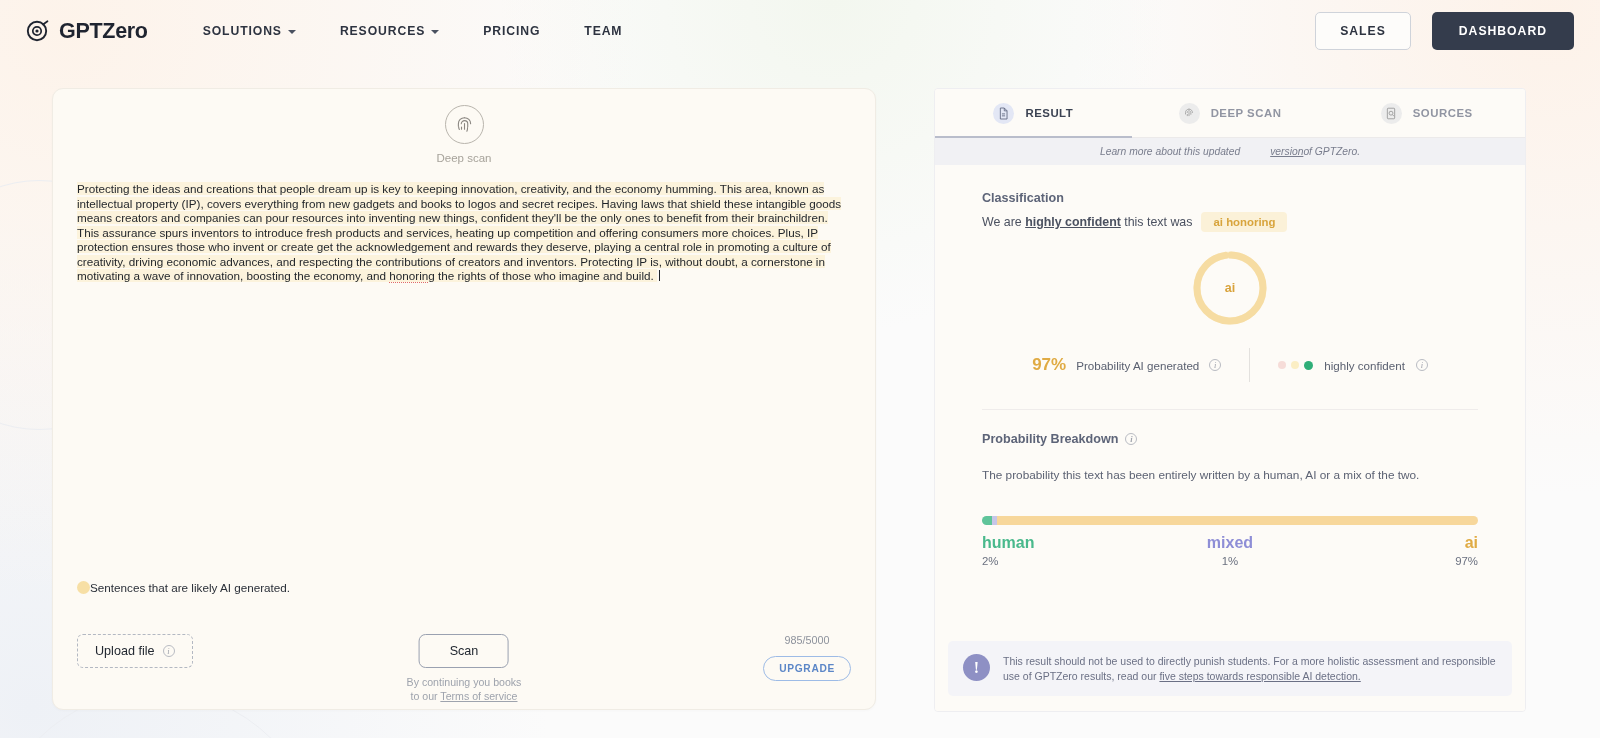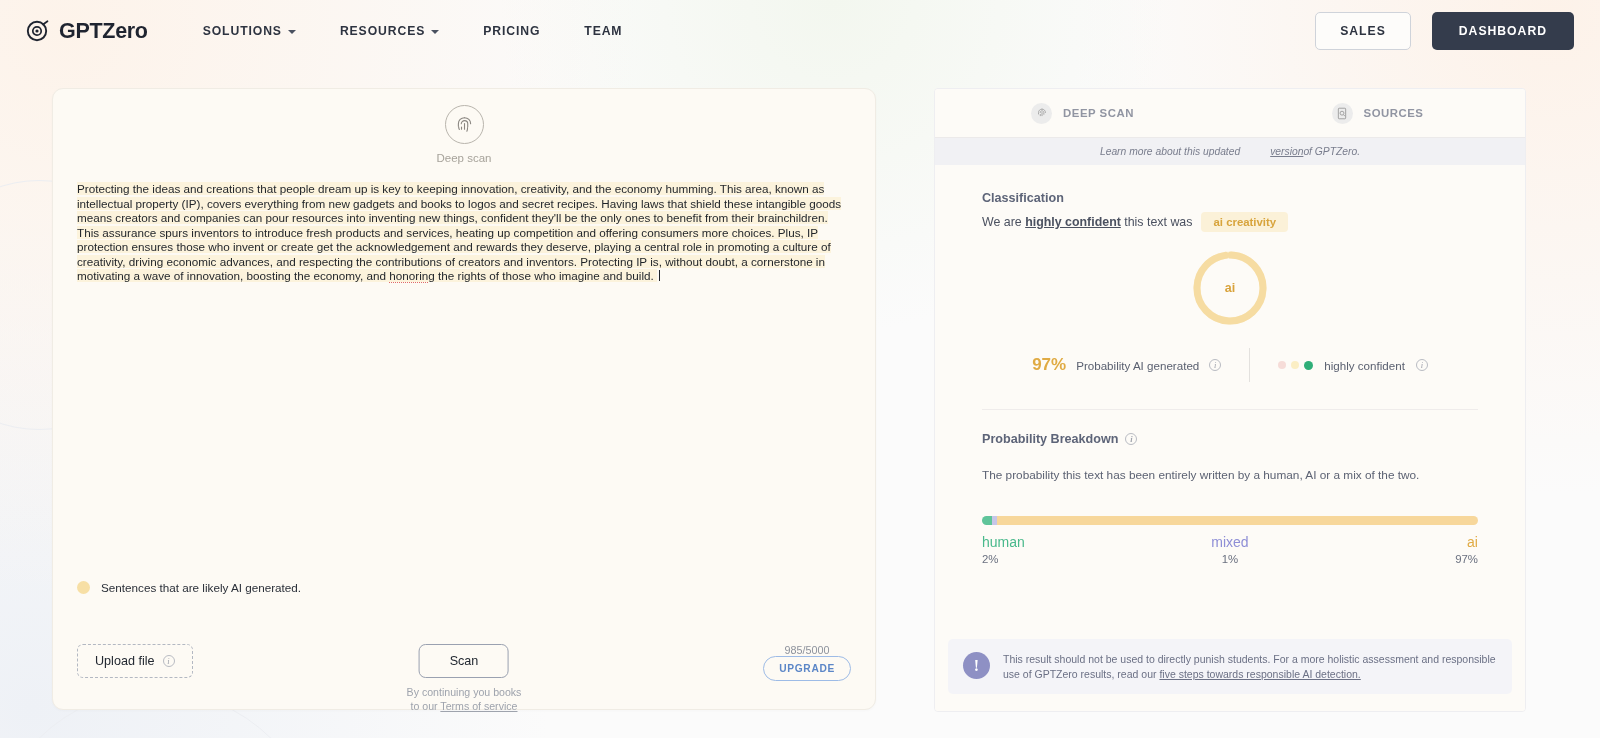--- a/index.html
+++ b/index.html
@@ -150,21 +150,21 @@
     display: inline-block;
     width: 1px; height: 11px;
     background: #1f2328;
     vertical-align: -1px;
     margin-left: 2px;
   }
   .legend {
     position: absolute;
     left: 24px;
     bottom: 115px;
-    display: flex; align-items: center; gap: 11px;
+    display: flex; align-items: center; 
   }
   .legend-dot {
     width: 13px; height: 13px; border-radius: 50%;
     background: #f7dfa5;
   }
   .legend-text { font-size: 11.7px; color: #2a2f38; }
   .editor-actions {
     position: absolute;
     left: 0; right: 0;
     bottom: 28px;
@@ -216,20 +216,21 @@
     line-height: 13.5px;
   }
   .scan-terms a { color: #9ea3ad; }
   .quota-col {
     margin-left: auto;
     display: flex; flex-direction: column; align-items: center;
     padding-top: 0px;
   }
   .quota-count { font-size: 10.8px; color: #8d929c; }
   .upgrade-btn {
+    margin-top: 10px;
     border: 1px solid #9dbbe6;
     border-radius: 13px;
     background: transparent;
     padding: 6px 15px;
     font-size: 10.2px;
     font-weight: bold;
     letter-spacing: 0.7px;
     color: #5b86c7;
     cursor: pointer;
   }
@@ -360,21 +361,21 @@
   .seg-human { background: #5fc49a; }
   .seg-mixed { background: #c6c6e8; }
   .seg-ai { background: #f7d79b; }
   .bar-labels {
     margin-top: 9px;
     display: flex;
   }
   .bar-lab { flex: 1; text-align: center; }
   .bar-lab.l { text-align: left; }
   .bar-lab.r { text-align: right; }
-  .bl-name { font-size: 14px; font-weight: normal; }
+  .bl-name { font-size: 16px; font-weight: bold; }
   .bl-pct { font-size: 11.4px; color: #6b7180; margin-top: 3px; }
   .c-human { color: #49b98c; }
   .c-mixed { color: #8e8ed6; }
   .c-ai { color: #e0ab44; }
 
   .disclaimer {
     margin: auto 13px 13px 13px;
     background: #f4f4f8;
     border-radius: 5px;
     padding: 13px 15px;
@@ -483,20 +484,30 @@
       <div class="quota-col">
         <span class="quota-count">985/5000</span>
         <button class="upgrade-btn">UPGRADE</button>
       </div>
     </div>
   </div>
 
   <div class="result-panel">
 
     <div class="tabs">
+      <div class="tab active">
+        <span class="tab-icon">
+          <svg width="11" height="13" viewBox="0 0 14 16" fill="none" stroke="#5f6picked">
+            <path d="M3 1h5l3.5 3.5V15H3z" fill="none" stroke="#5f6780" stroke-width="1.1"></path>
+            <path d="M8 1v3.6h3.4" fill="none" stroke="#5f6780" stroke-width="1.1"></path>
+            <path d="M5 8.5h4M5 11h4" stroke="#5f6780" stroke-width="1.1"></path>
+          </svg>
+        </span>
+        <span>RESULT</span>
+      </div>
       <div class="tab">
         <span class="tab-icon">
           <svg width="12" height="12" viewBox="0 0 24 24" fill="none" stroke="#9a9a9a" stroke-width="1.6" stroke-linecap="round">
             <path d="M12 4.2c-4 0-7 3-7 6.8v3"></path>
             <path d="M19 11c0-3.8-3-6.8-7-6.8"></path>
             <path d="M8.3 11.2c0-2 1.7-3.6 3.7-3.6s3.7 1.6 3.7 3.6v3.4"></path>
             <path d="M12 11v6.4"></path>
             <path d="M8.6 14.8v2.6"></path>
           </svg>
         </span>
@@ -520,21 +531,21 @@
         <span> of GPTZero.</span>
     </div>
 
     <div class="panel-body">
 
       <div class="section">
         <div class="sec-title">Classification</div>
 
         <div class="class-line">
           <span><span>We are </span><u>highly confident</u><span> this text was</span></span>
-          <span class="badge-ai">ai creativity</span>
+          <span class="badge-ai">ai honoring</span>
         </div>
 
         <div class="gauge-wrap">
           <div class="gauge">
             <svg width="84" height="84" viewBox="0 0 84 84">
               <circle cx="42" cy="42" r="33" fill="none" stroke="#fbf0d6" stroke-width="7"></circle>
               <circle id="gauge-arc" cx="42" cy="42" r="33" fill="none" stroke="#f6dca2" stroke-width="7" stroke-linecap="round" transform="rotate(-88 42 42)" stroke-dasharray="201.12476168281856 207.34511513692635"></circle>
             </svg>
             <span class="gauge-center">ai</span>
           </div>

